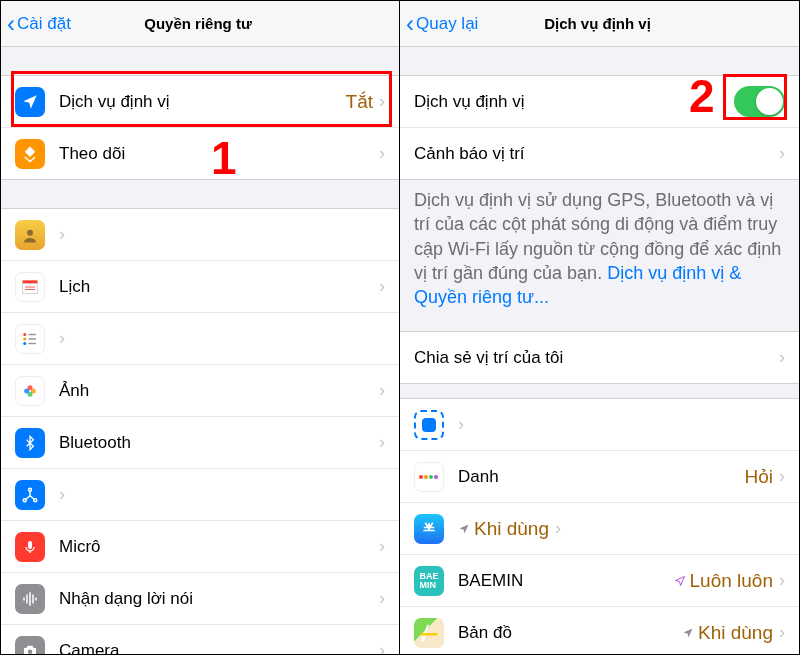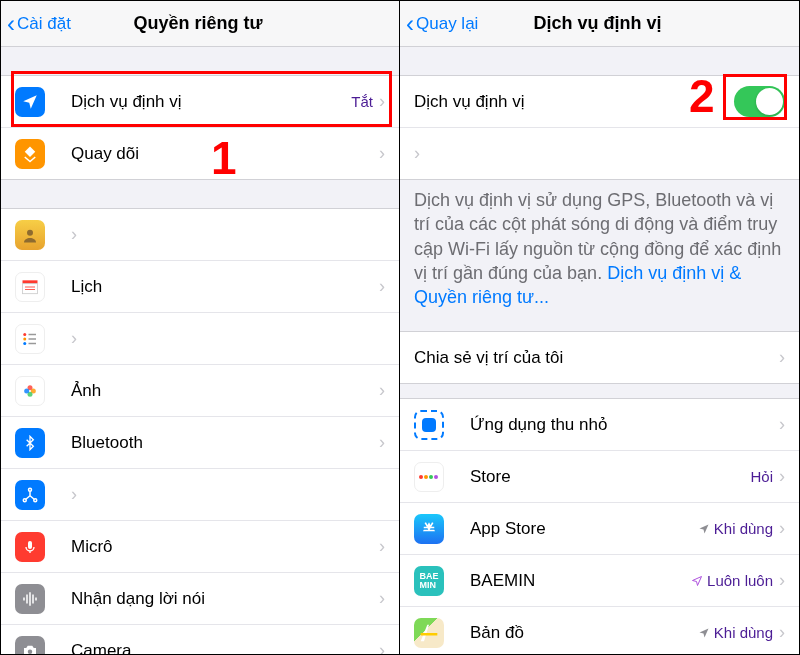--- a/index.html
+++ b/index.html
@@ -41,21 +41,21 @@
 .back-chevron {
   font-size: 24px;
   margin-right: 2px;
   font-weight: 400;
 }
 .header-title {
   position: absolute;
   left: 0;
   right: 4px;
   text-align: center;
-  font-size: 18px;
+  font-size: 15px;
   font-weight: 600;
   color: #000;
   pointer-events: none;
 }
 .content { flex: 1; overflow-y: hidden; }
 .spacer { height: 28px; }
 .spacer-sm { height: 14px; }
 .row {
   background: #fff;
   display: flex;
@@ -64,34 +64,34 @@
   padding: 0 14px;
   border-bottom: 1px solid #e5e5ea;
   position: relative;
 }
 .group .row:last-child { border-bottom: 1px solid #d1d1d6; }
 .group-top { border-top: 1px solid #d1d1d6; }
 .icon-box {
   width: 30px;
   height: 30px;
   border-radius: 7px;
-  margin-right: 26px;
+  margin-right: 14px;
   display: flex;
   align-items: center;
   justify-content: center;
   flex-shrink: 0;
 }
 .row-label {
   flex: 1;
   font-size: 17px;
   color: #000;
 }
 .row-value {
-  font-size: 15px;
-  color: #4c1d95;
+  font-size: 19px;
+  color: #a16207;
   margin-right: 6px;
 }
 .chevron {
   color: #c7c7cc;
   font-size: 18px;
 }
 .red-box {
   position: absolute;
   border: 3px solid #ff0000;
   pointer-events: none;
@@ -155,21 +155,21 @@
         <span class="row-value">Tắt</span>
         <span class="chevron">›</span>
       </div>
       <div class="row">
         <div class="icon-box" style="background:#ff9500">
           <svg width="18" height="18" viewBox="0 0 24 24" fill="#fff">
               <path d="M12 2l7 7-7 7-7-7z"></path>
               <path d="M5 16l7 6 7-6" stroke="#fff" stroke-width="2" fill="none"></path>
             </svg>
         </div>
-        <span class="row-label">Quay dõi</span>
+        <span class="row-label">Theo dõi</span>
         <span class="chevron">›</span>
       </div>
     </div>
 
     <div class="spacer"></div>
 
     <div class="group group-top">
       <div class="row">
         <div class="icon-box" style="background:linear-gradient(#f7ce46,#e7a32e)">
           <svg width="18" height="18" viewBox="0 0 24 24">
@@ -283,20 +283,21 @@
   </div>
   <div class="content">
     <div class="spacer"></div>
 
     <div class="group group-top">
       <div class="row">
         <span class="row-label">Dịch vụ định vị</span>
         <div class="toggle"></div>
       </div>
       <div class="row">
+        <span class="row-label">Cảnh báo vị trí</span>
         <span class="chevron">›</span>
       </div>
     </div>
     <div class="footer-text">
       <span>Dịch vụ định vị sử dụng GPS, Bluetooth và vị trí của các cột phát sóng di động và điểm truy cập Wi-Fi lấy nguồn từ cộng đồng để xác định vị trí gần đúng của bạn. </span><a href="#">Dịch vụ định vị &amp; Quyền riêng tư...</a>
     </div>
 
     <div class="spacer-sm"></div>
 
     <div class="group group-top">
@@ -306,43 +307,41 @@
       </div>
     </div>
 
     <div class="spacer-sm"></div>
 
     <div class="group group-top">
       <div class="row">
         <div class="icon-box" style="background:#fff;border:2px dashed #007aff">
           <div style="width:14px;height:14px;background:#007aff;border-radius:4px"></div>
         </div>
-        <span class="row-label">Ứng dụng thu nhỏ</span>
         <span class="chevron">›</span>
       </div>
       <div class="row">
         <div class="icon-box" style="background:#fff;border:1px solid #eee">
           <svg width="22" height="14" viewBox="0 0 22 14">
               <circle cx="3" cy="7" r="2" fill="#ff3b30"></circle>
               <circle cx="8" cy="7" r="2" fill="#ff9500"></circle>
               <circle cx="13" cy="7" r="2" fill="#34c759"></circle>
               <circle cx="18" cy="7" r="2" fill="#af52de"></circle>
             </svg>
         </div>
-        <span class="row-label">Store</span>
+        <span class="row-label">Danh</span>
         <span class="row-value">Hỏi</span>
         <span class="chevron">›</span>
       </div>
       <div class="row">
         <div class="icon-box" style="background:linear-gradient(#1ac7fb,#1d71f2)">
           <svg width="18" height="18" viewBox="0 0 24 24" fill="#fff">
               <path d="M12 3l2 3.5L16 3l2 1-3 5h4v2h-5l-1 2h6l1 2H4l1-2h6l-1-2H5v-2h4L6 4l2-1 2 3.5z"></path>
             </svg>
         </div>
-        <span class="row-label">App Store</span>
         <svg width="12" height="12" viewBox="0 0 24 24" fill="#8e8e93" style="margin-right:4px">
             <path d="M21 3L3 11l8 2 2 8z"></path>
           </svg>
         <span class="row-value">Khi dùng</span>
         <span class="chevron">›</span>
       </div>
       <div class="row">
         <div class="icon-box" style="background:#2ac1bc;color:#fff;font-size:9px;font-weight:700;line-height:1">BAE<br>MIN</div>
         <span class="row-label">BAEMIN</span>
         <svg width="12" height="12" viewBox="0 0 24 24" fill="none" stroke="#af52de" stroke-width="2" style="margin-right:4px">

